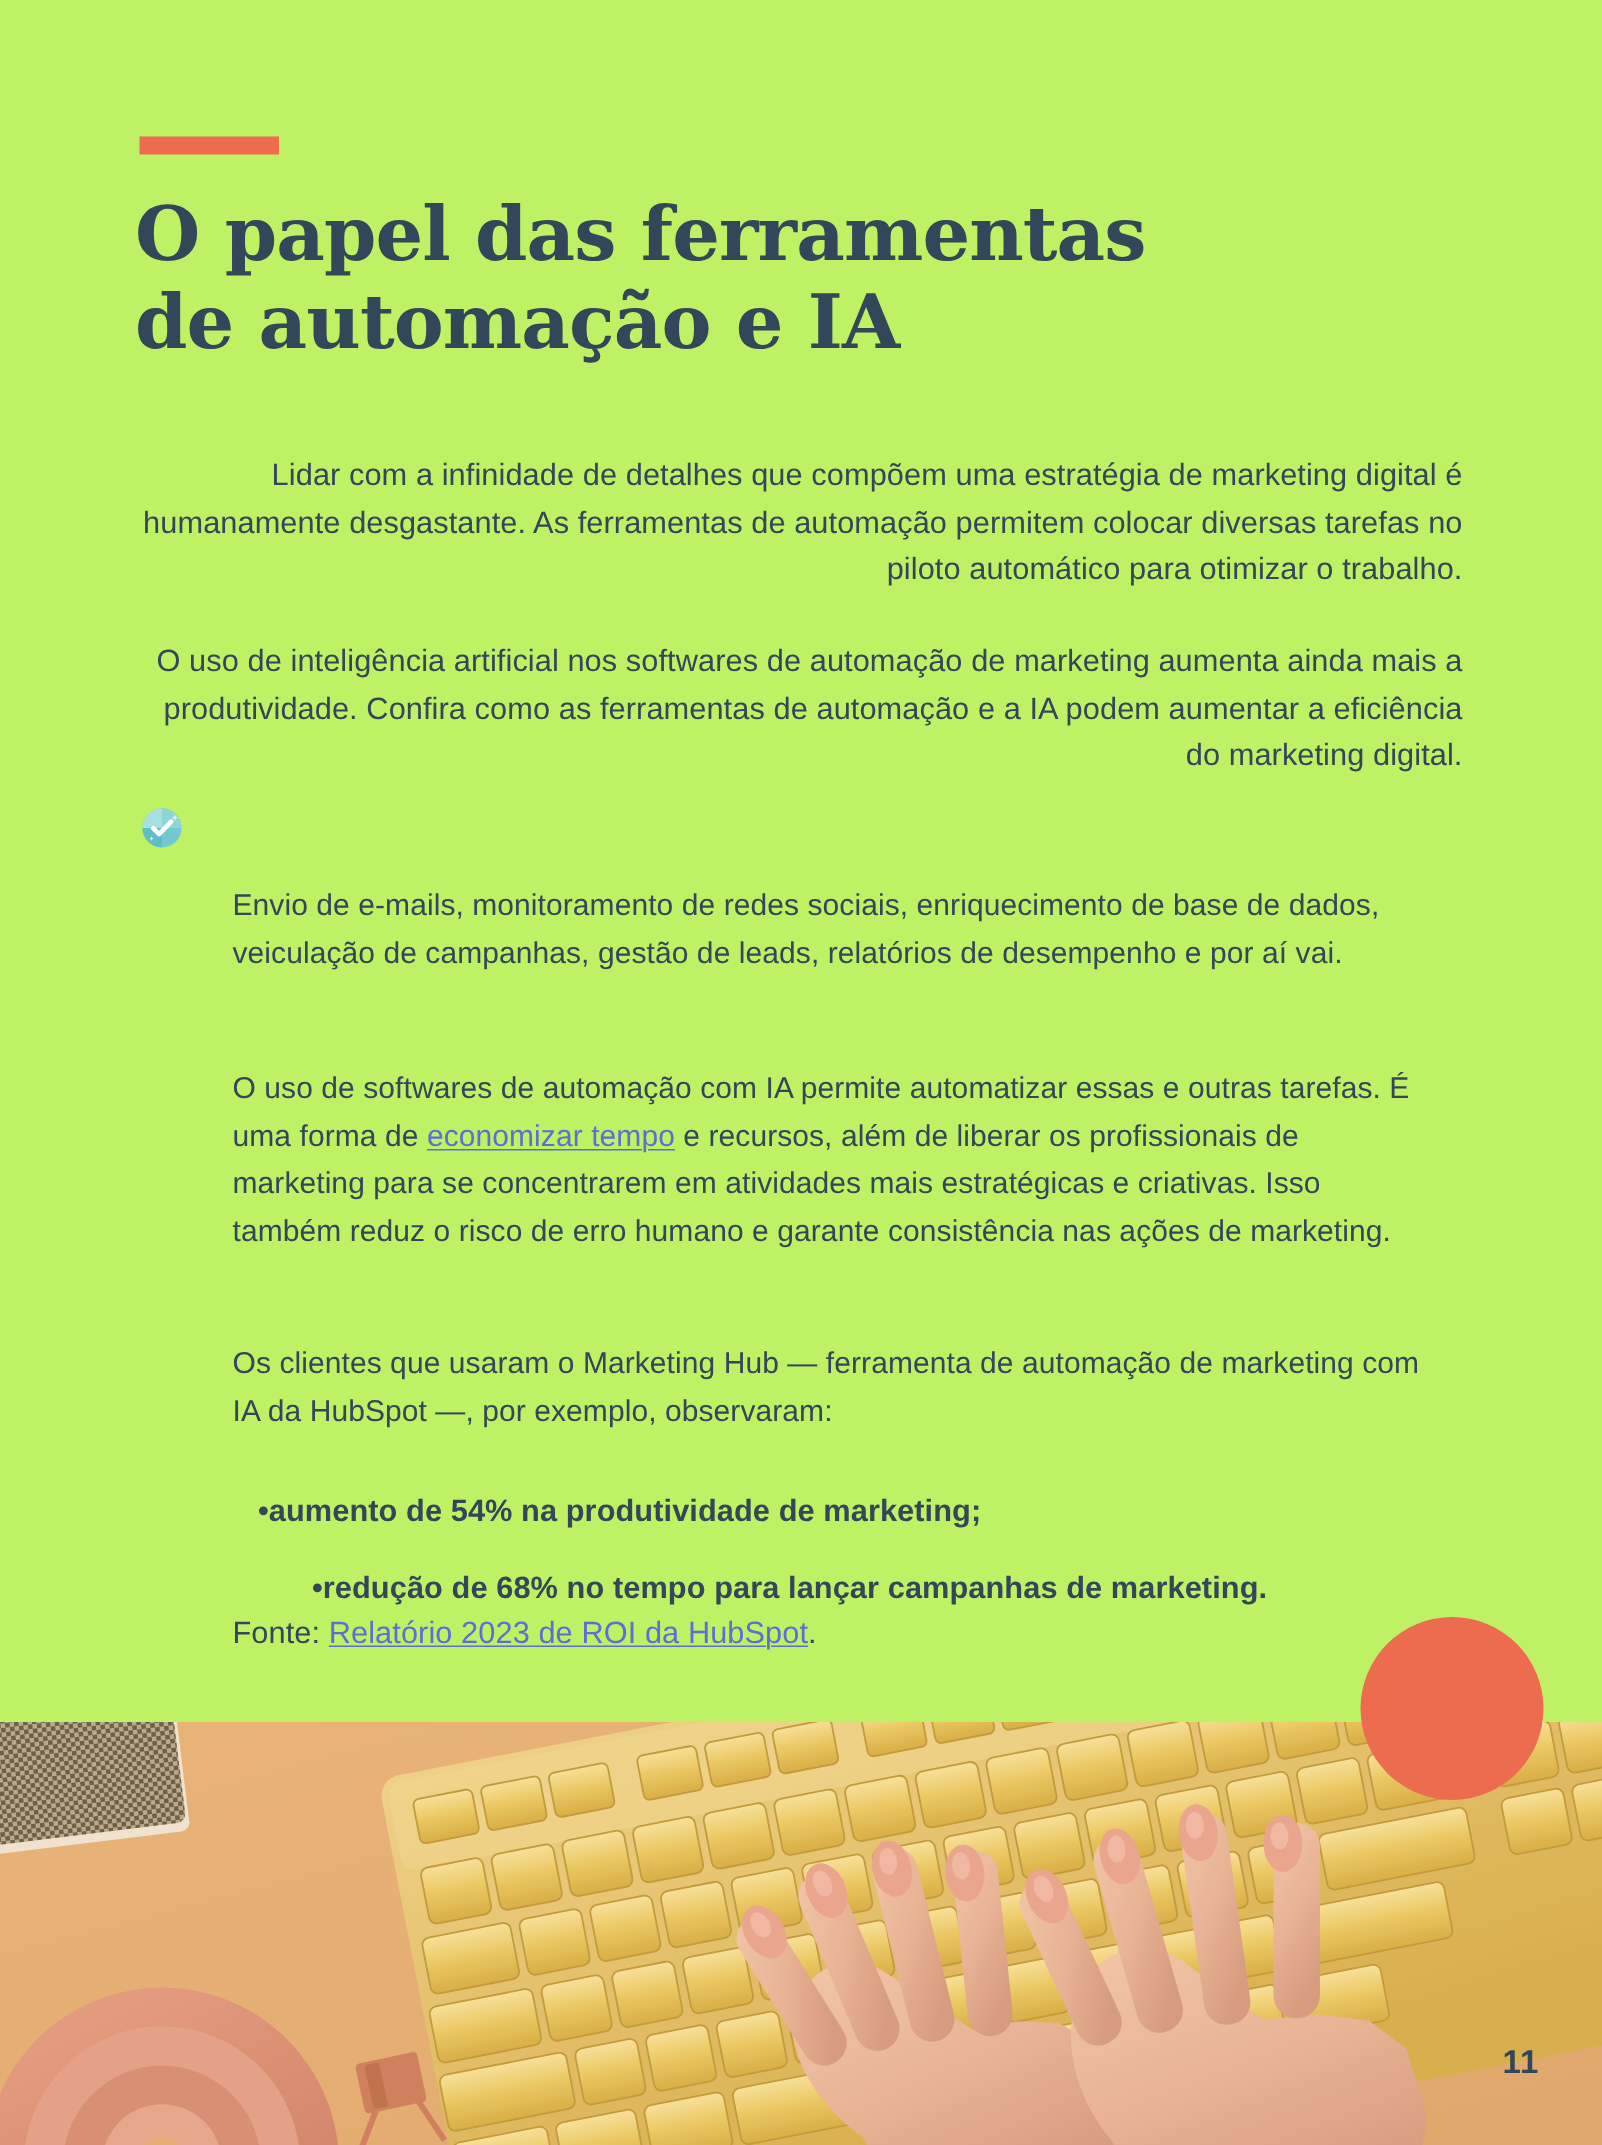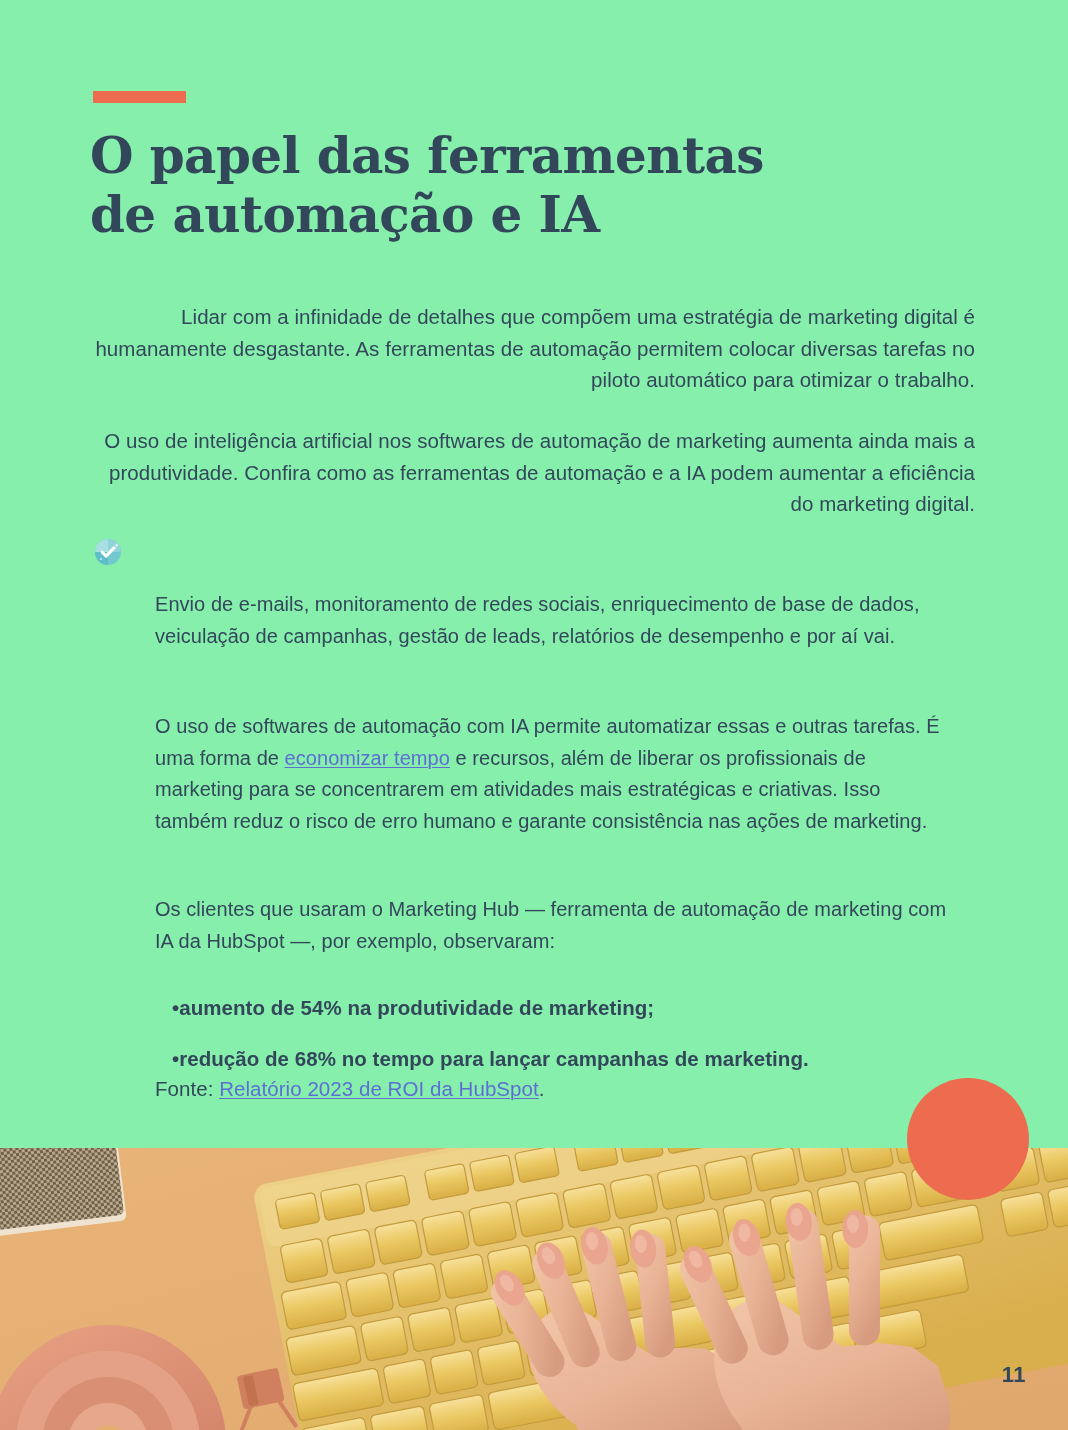--- a/index.html
+++ b/index.html
@@ -13,21 +13,21 @@
     height: 1430px;
     position: relative;
     overflow: hidden;
     font-family: "Liberation Sans", sans-serif;
     -webkit-font-smoothing: antialiased;
   }
 
   .page {
     position: absolute;
     inset: 0;
-    background: #86efac;
+    background: #bef264;
   }
 
   .accent-bar {
     position: absolute;
     left: 93px;
     top: 91px;
     width: 93px;
     height: 12px;
     background: #ED6B4E;
   }
@@ -112,21 +112,21 @@
     top: 978px;
   }
   .bullet-item {
     margin: 0 0 23px 0;
     font-size: 20.5px;
     line-height: 28px;
     font-weight: 700;
     color: #33475B;
     letter-spacing: 0.05px;
   }
-  .bullet-item:last-child { margin-bottom: 0; }
+  .bullet-item:last-child { margin-bottom: 0; margin-left: 36px; }
   .bullet-dot {
     font-weight: 700;
     letter-spacing: 0;
   }
 
   .source-line {
     position: absolute;
     left: 155px;
     top: 1074px;
     width: 800px;

